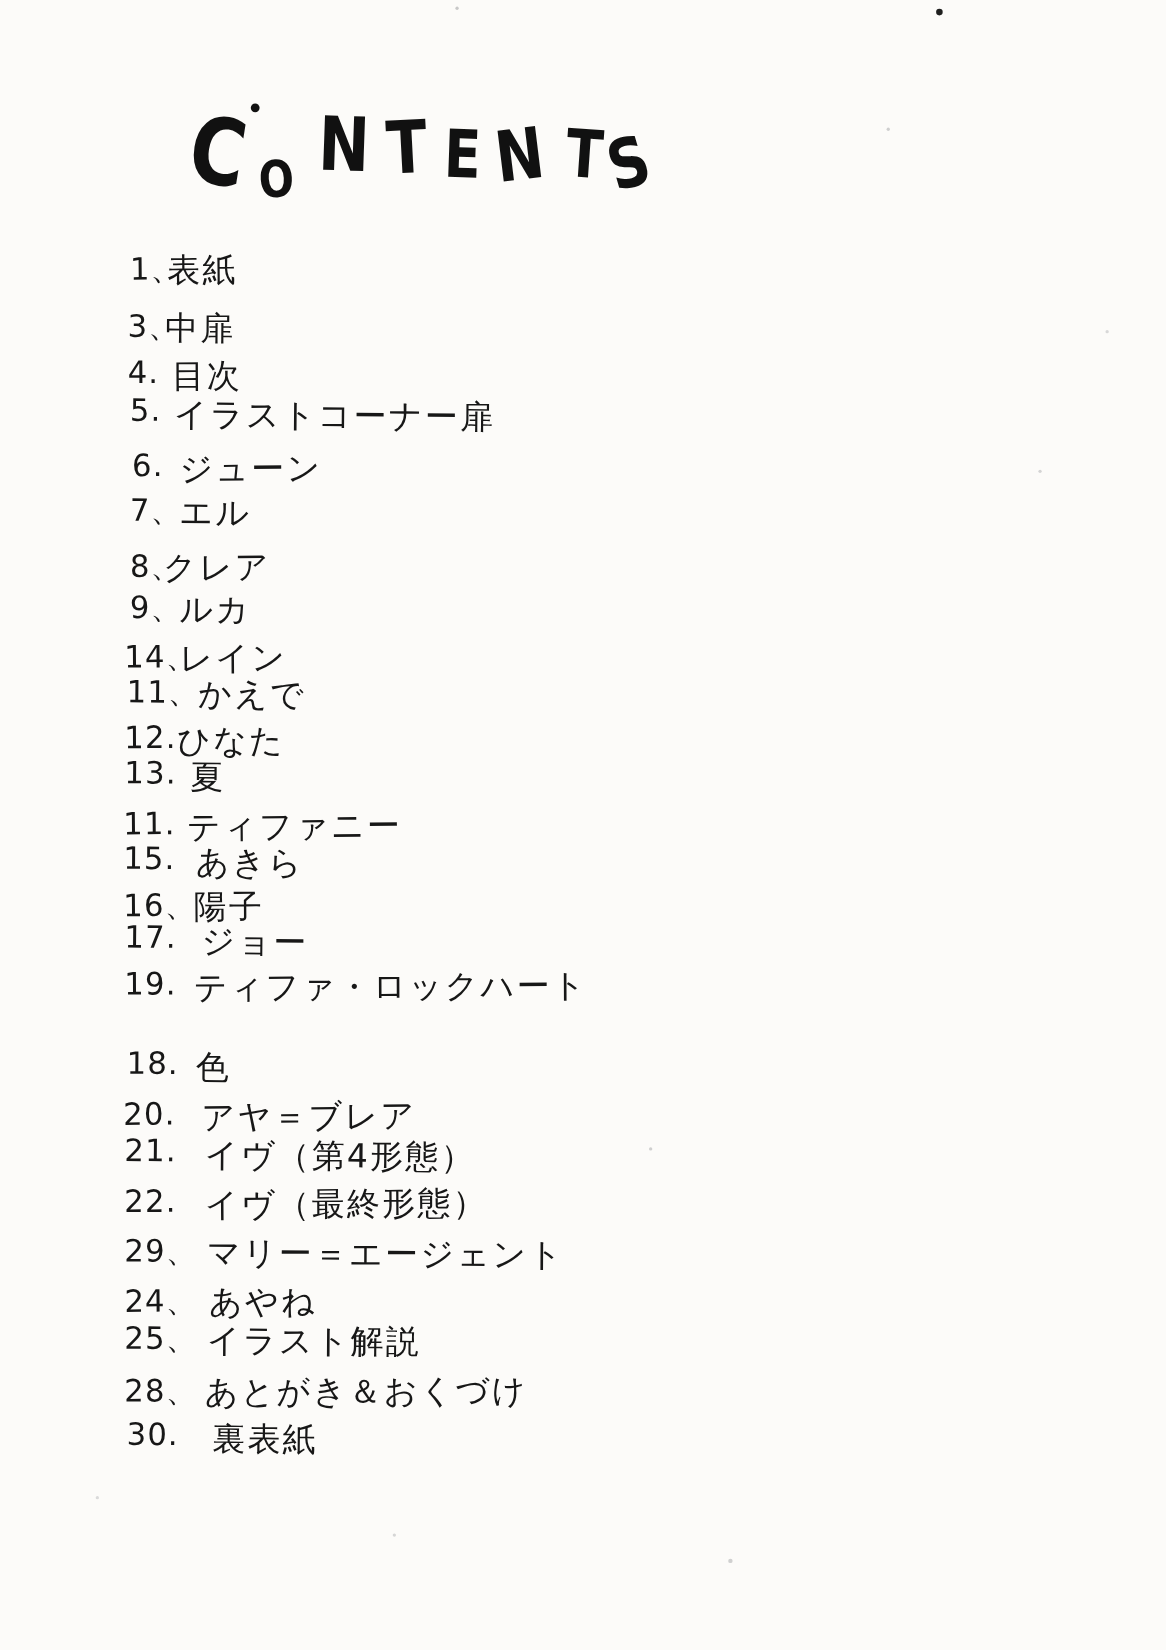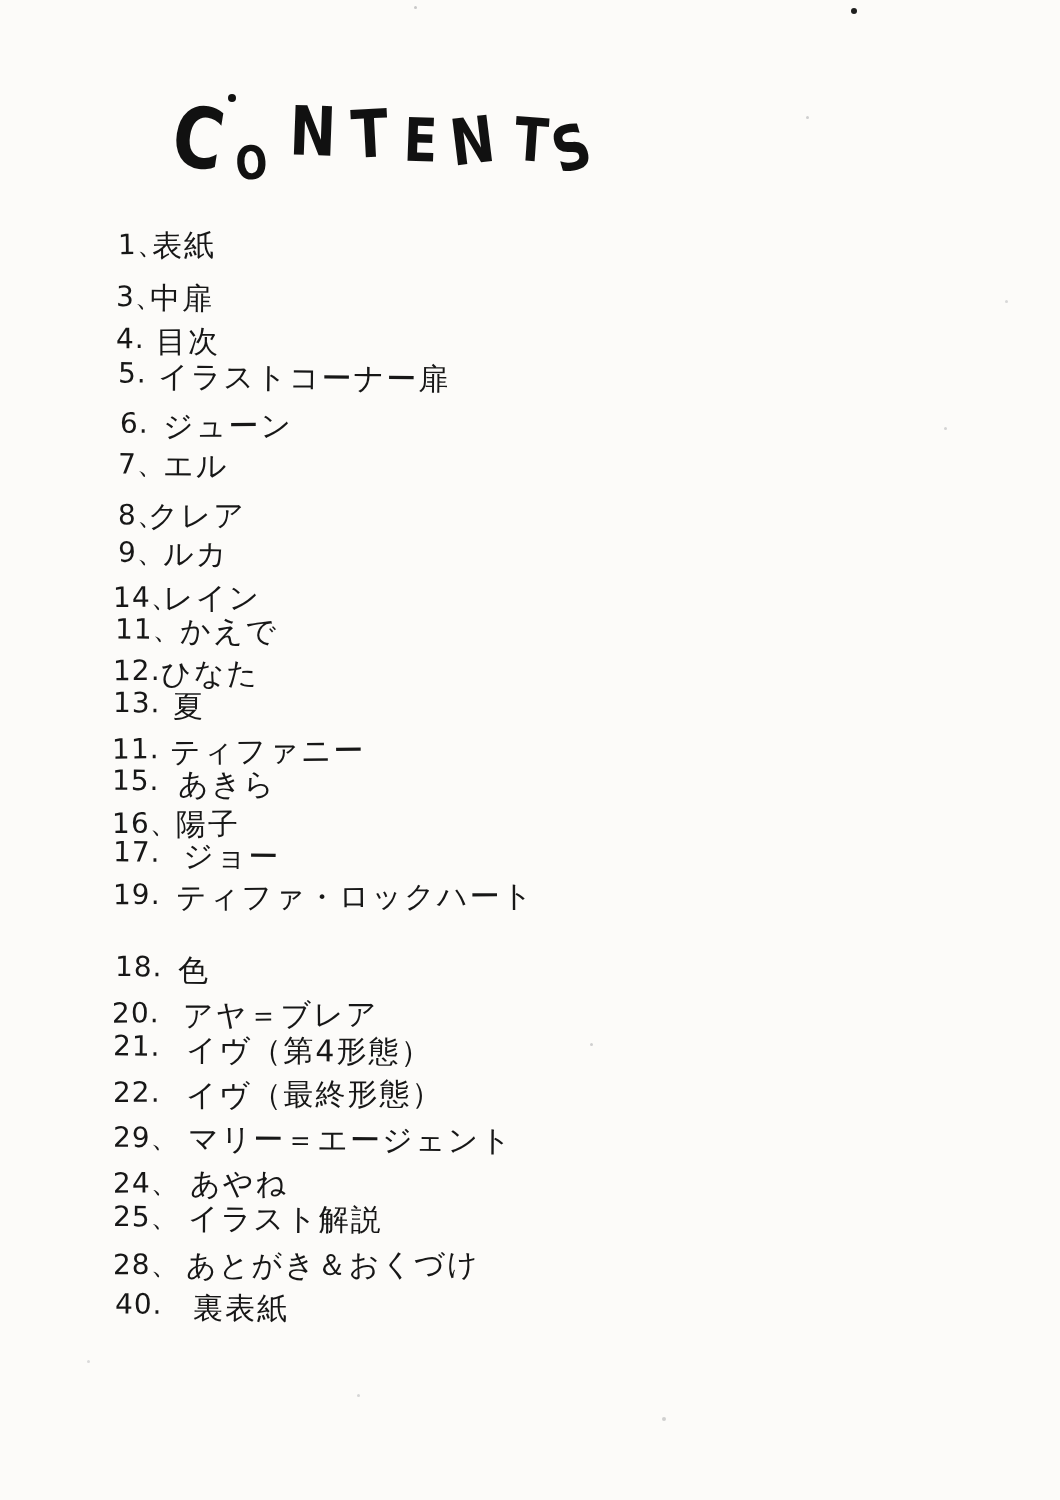--- a/index.html
+++ b/index.html
@@ -172,21 +172,21 @@
       </div>
       <div class="toc-row" style="top: 1201px; transform: rotate(0.4deg);">
         <span class="toc-num" style="left: 113px;">25、</span>
         <span class="toc-label" style="left: 188px;">イラスト解説</span>
       </div>
       <div class="toc-row" style="top: 1244px; transform: rotate(-0.3deg);">
         <span class="toc-num" style="left: 113px;">28、</span>
         <span class="toc-label" style="left: 186px;">あとがき＆おくづけ</span>
       </div>
       <div class="toc-row" style="top: 1291px; transform: rotate(0.5deg);">
-        <span class="toc-num" style="left: 115px;">40.</span>
+        <span class="toc-num" style="left: 115px;">30.</span>
         <span class="toc-label" style="left: 193px;">裏表紙</span>
       </div>
     </div>
   <div id="specks">
       <div class="speck" style="left: 851px; top: 8px; width: 6px; height: 6px; background: rgb(31, 31, 31);"></div>
       <div class="speck" style="left: 414px; top: 6px; width: 3px; height: 3px; background: rgb(200, 200, 200);"></div>
       <div class="speck" style="left: 806px; top: 116px; width: 3px; height: 3px; background: rgb(207, 207, 207);"></div>
       <div class="speck" style="left: 1005px; top: 300px; width: 3px; height: 3px; background: rgb(216, 216, 216);"></div>
       <div class="speck" style="left: 944px; top: 427px; width: 3px; height: 3px; background: rgb(212, 212, 212);"></div>
       <div class="speck" style="left: 590px; top: 1043px; width: 3px; height: 3px; background: rgb(207, 207, 207);"></div>

